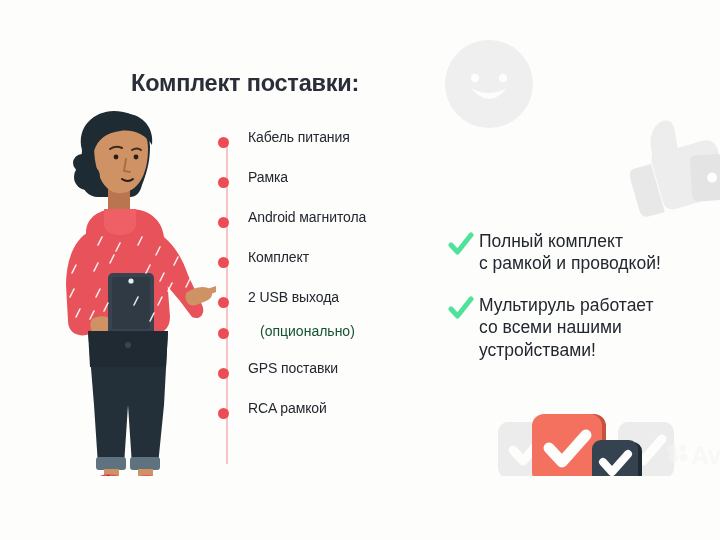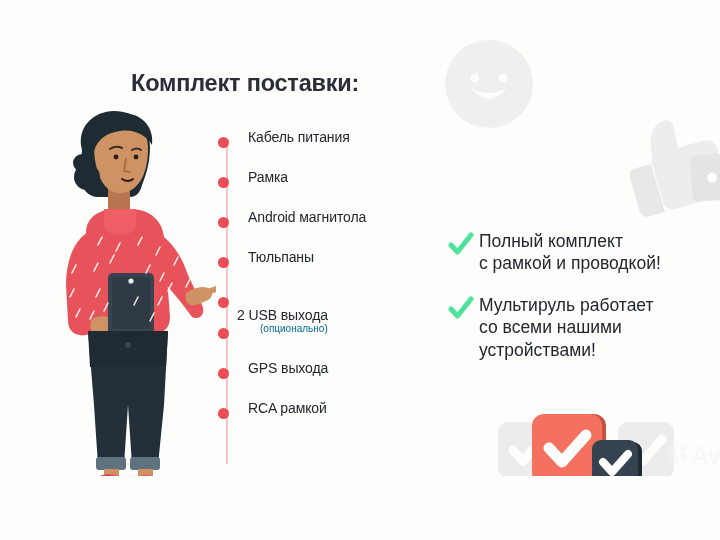--- a/index.html
+++ b/index.html
@@ -88,28 +88,28 @@
   }
 
   .kit-label {
     font-size: 14px;
     color: #23272f;
     white-space: nowrap;
     letter-spacing: -0.1px;
   }
 
   .kit-sub {
-    font-size: 10px;
-    color: #0369a1;
+    font-size: 14px;
+    color: #14532d;
     margin-top: 3px;
     margin-left: 12px;
     white-space: nowrap;
   }
 
-  .kit-item.compact { height: 31px; flex-direction: column; }
+  .kit-item.compact { height: 31px; }
 
   
   .benefit {
     position: absolute;
     display: flex;
     align-items: flex-start;
   }
 
   #benefit-0 { left: 410px; top: 230px; }
   #benefit-1 { left: 410px; top: 294px; }
@@ -334,42 +334,42 @@
     <div class="kit-item">
       <span class="kit-dot"></span>
       <span class="kit-texts">
         <span class="kit-label">Android магнитола</span>
       </span>
     </div>
 
     <div class="kit-item">
       <span class="kit-dot"></span>
       <span class="kit-texts">
-        <span class="kit-label">Тюльпаны</span>
+        <span class="kit-label">Комплект</span>
       </span>
     </div>
 
     <div class="kit-item compact">
       <span class="kit-dot"></span>
       <span class="kit-texts">
         <span class="kit-label">2 USB выхода</span>
       </span>
     </div>
 
     <div class="kit-item">
       <span class="kit-dot"></span>
       <span class="kit-texts">
         <span class="kit-sub">(опционально)</span>
       </span>
     </div>
 
     <div class="kit-item">
       <span class="kit-dot"></span>
       <span class="kit-texts">
-        <span class="kit-label">GPS выхода</span>
+        <span class="kit-label">GPS поставки</span>
       </span>
     </div>
 
     <div class="kit-item">
       <span class="kit-dot"></span>
       <span class="kit-texts">
         <span class="kit-label">RCA рамкой</span>
       </span>
     </div>
   </div>

